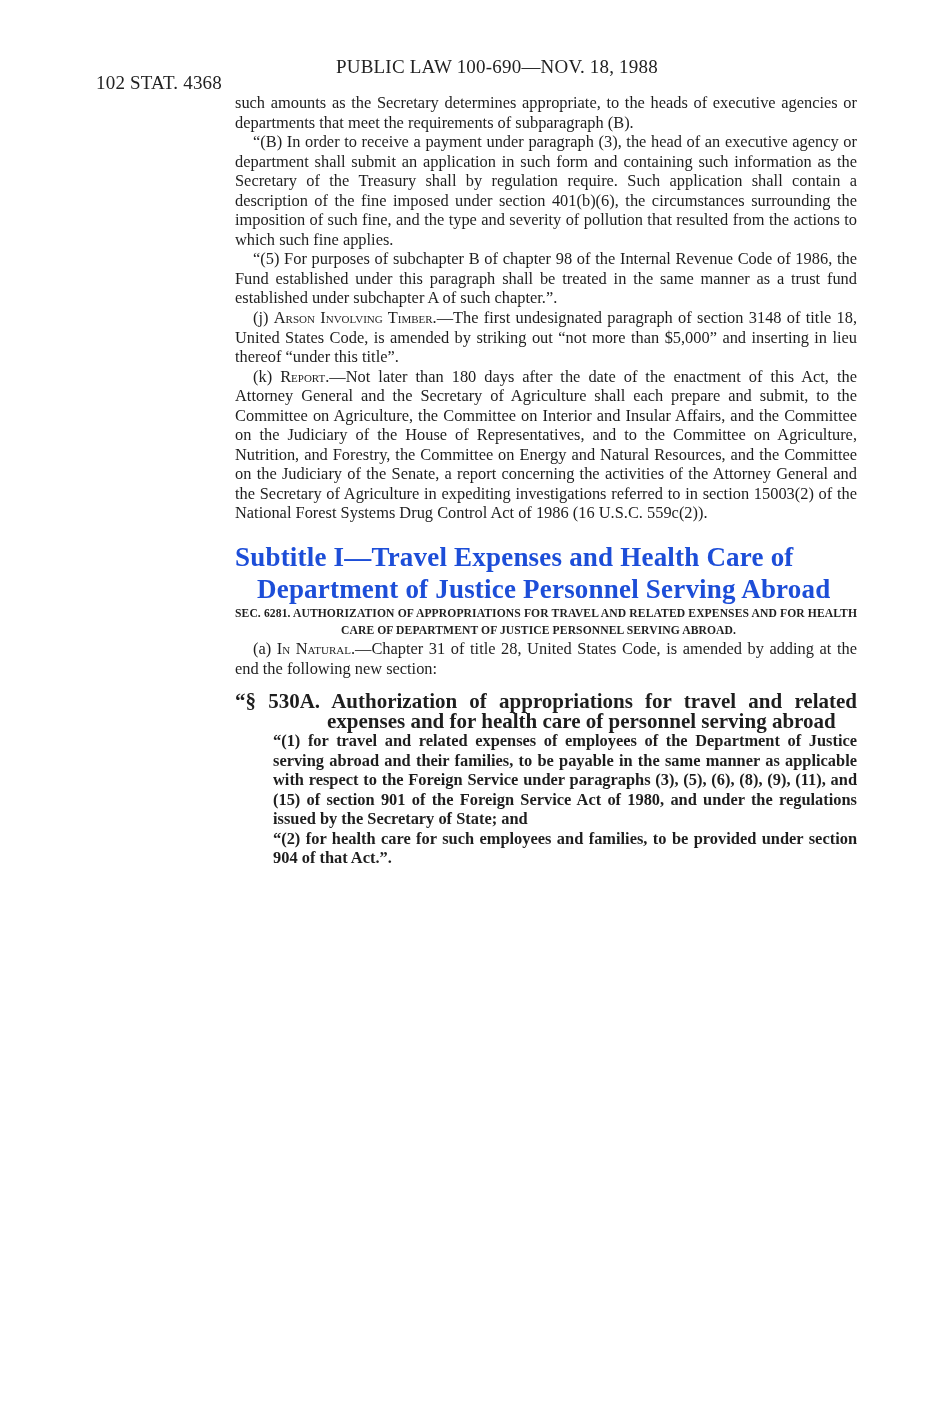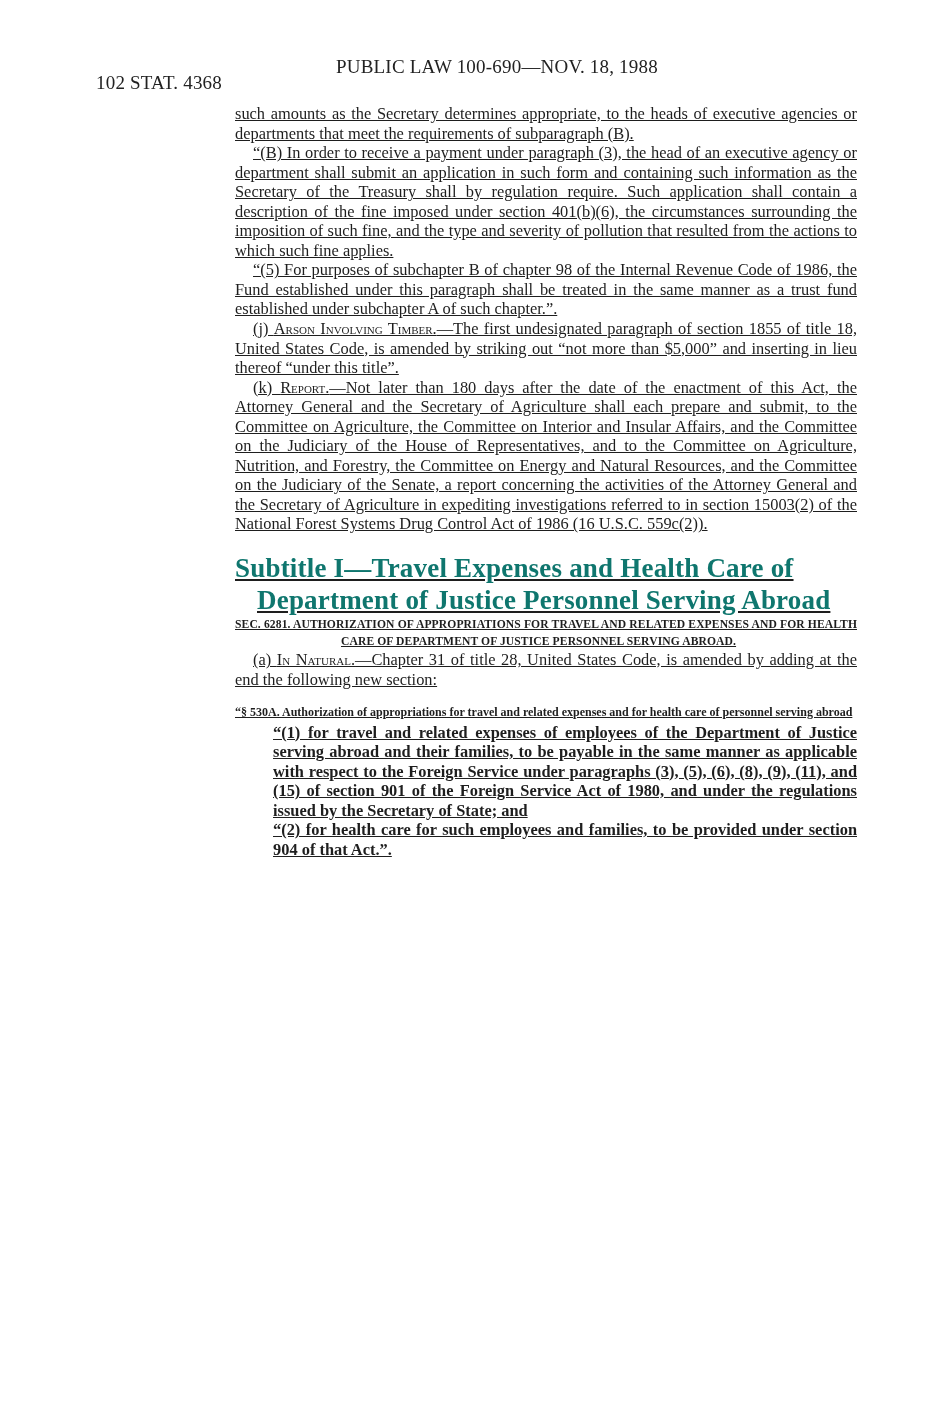--- a/index.html
+++ b/index.html
@@ -9,62 +9,61 @@
       color: #1e1e1e;
     }
     .running-head {
       position: absolute; top: 56px; left: 96px; width: 760px;
       font-size: 19px; letter-spacing: 0.2px; color: #222;
     }
     .running-head .stat { position: absolute; left: 0; top: 16px; }
     .running-head .law { position: absolute; left: 240px; top: 0; }
 
     .body {
-      position: absolute; top: 104px; left: 235px; width: 622px;
+      position: absolute; top: 93px; left: 235px; width: 622px;
       font-size: 16.4px; line-height: 19.55px; text-align: justify;
       color: #1e1e1e;
-      text-decoration: underline;
     }
     .body p { margin: 0; }
     .indent { text-indent: 18px; }
     .sc { font-variant: small-caps; }
 
     .subtitle {
       margin-top: 18px; font-family: "Liberation Serif", serif; font-weight: bold;
-      font-size: 27px; line-height: 32px; color: #0f766e;
+      font-size: 27px; line-height: 32px; color: #1d4ed8;
       padding-left: 22px; text-indent: -22px; text-align: left;
       letter-spacing: 0.2px;
     }
     .sec-head {
       font-weight: bold; font-size: 11.6px; line-height: 17px;
       letter-spacing: 0.1px; text-align: justify;
       padding-left: 106px; text-indent: -106px;
     }
     .sec-head-sub {
-      margin-top: 14px; font-weight: bold; font-size: 12px; line-height: 19.5px;
+      margin-top: 14px; font-weight: bold; font-size: 21px; line-height: 19.5px;
       padding-left: 92px; text-indent: -92px; text-align: justify;
     }
     .bold-body { font-weight: bold; font-family: "Liberation Serif", serif; }
     .subpara { padding-left: 38px; }
     .gap-sm { margin-top: 6px; }
     .gap-md { margin-top: 12px; }
   </style>
 </head>
 <body>
 
 <div class="running-head">
   <span class="stat">102 STAT. 4368</span>
   <span class="law">PUBLIC LAW 100-690—NOV. 18, 1988</span>
 </div>
 
 <div class="body">
   <p>such amounts as the Secretary determines appropriate, to the heads of executive agencies or departments that meet the requirements of subparagraph (B).</p>
   <p class="indent">“(B) In order to receive a payment under paragraph (3), the head of an executive agency or department shall submit an application in such form and containing such information as the Secretary of the Treasury shall by regulation require. Such application shall contain a description of the fine imposed under section 401(b)(6), the circumstances surrounding the imposition of such fine, and the type and severity of pollution that resulted from the actions to which such fine applies.</p>
   <p class="indent">“(5) For purposes of subchapter B of chapter 98 of the Internal Revenue Code of 1986, the Fund established under this paragraph shall be treated in the same manner as a trust fund established under subchapter A of such chapter.”.</p>
-  <p class="indent"><span>(j) </span><span class="sc">Arson Involving Timber.</span><span>—The first undesignated paragraph of section 1855 of title 18, United States Code, is amended by striking out “not more than $5,000” and inserting in lieu thereof “under this title”.</span></p>
+  <p class="indent"><span>(j) </span><span class="sc">Arson Involving Timber.</span><span>—The first undesignated paragraph of section 3148 of title 18, United States Code, is amended by striking out “not more than $5,000” and inserting in lieu thereof “under this title”.</span></p>
   <p class="indent"><span>(k) </span><span class="sc">Report.</span><span>—Not later than 180 days after the date of the enactment of this Act, the Attorney General and the Secretary of Agriculture shall each prepare and submit, to the Committee on Agriculture, the Committee on Interior and Insular Affairs, and the Committee on the Judiciary of the House of Representatives, and to the Committee on Agriculture, Nutrition, and Forestry, the Committee on Energy and Natural Resources, and the Committee on the Judiciary of the Senate, a report concerning the activities of the Attorney General and the Secretary of Agriculture in expediting investigations referred to in section 15003(2) of the National Forest Systems Drug Control Act of 1986 (16 U.S.C. 559c(2)).</span></p>
 
   <div class="subtitle">Subtitle I—Travel Expenses and Health Care of Department of Justice Personnel Serving Abroad</div>
 
   <div class="sec-head">SEC. 6281. AUTHORIZATION OF APPROPRIATIONS FOR TRAVEL AND RELATED EXPENSES AND FOR HEALTH CARE OF DEPARTMENT OF JUSTICE PERSONNEL SERVING ABROAD.</div>
 
   <p class="indent gap-sm"><span>(a) </span><span class="sc">In Natural.</span><span>—Chapter 31 of title 28, United States Code, is amended by adding at the end the following new section:</span></p>
 
   <div class="sec-head-sub">“§ 530A. Authorization of appropriations for travel and related expenses and for health care of personnel serving abroad</div>
 

